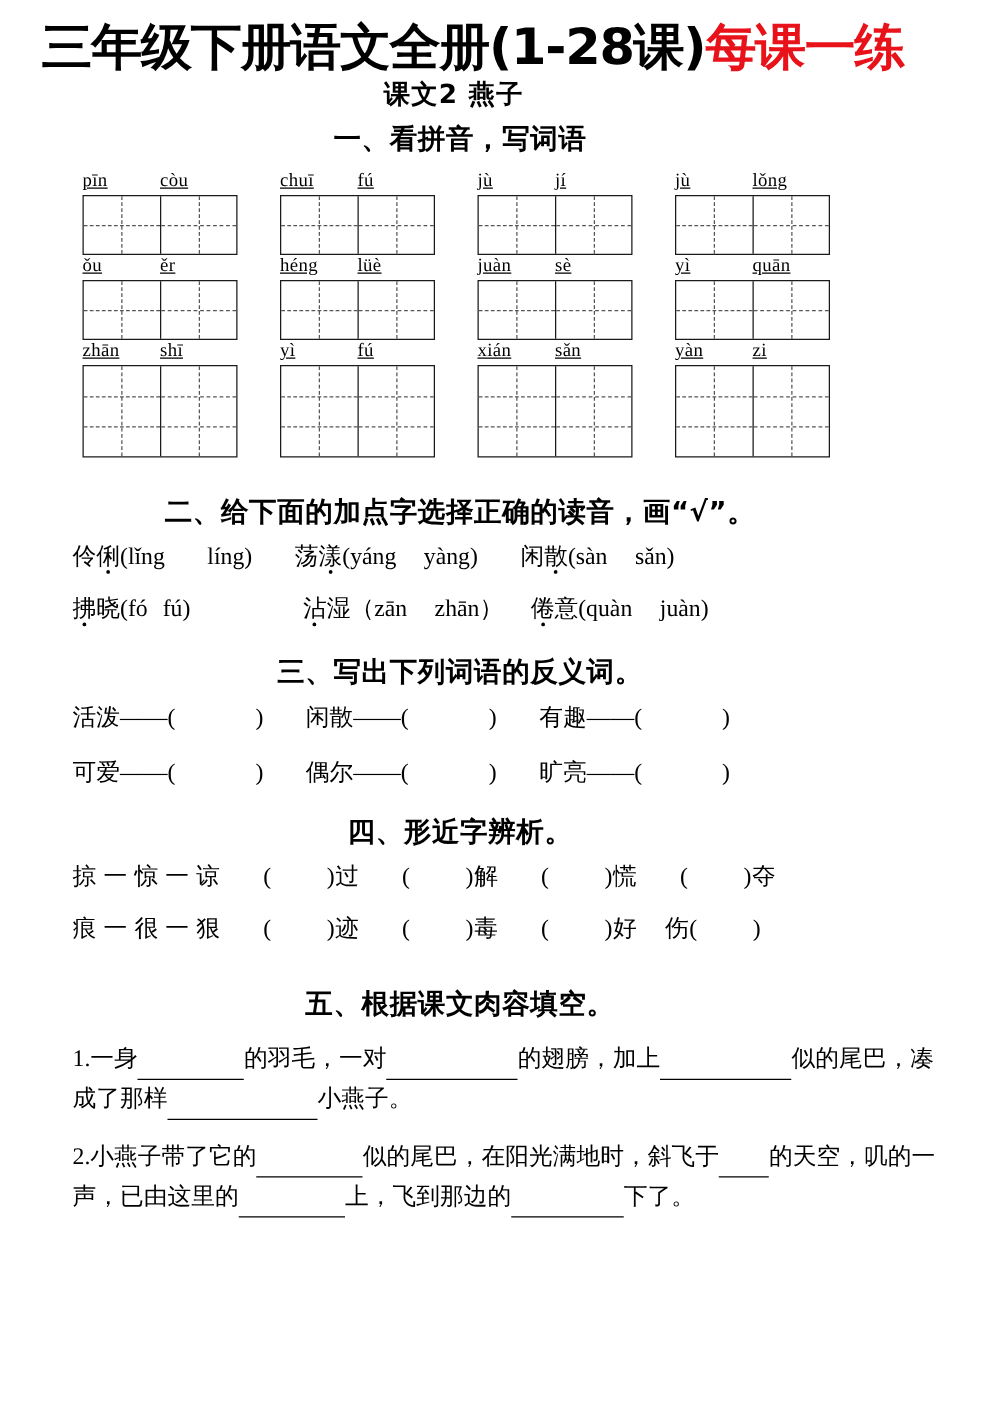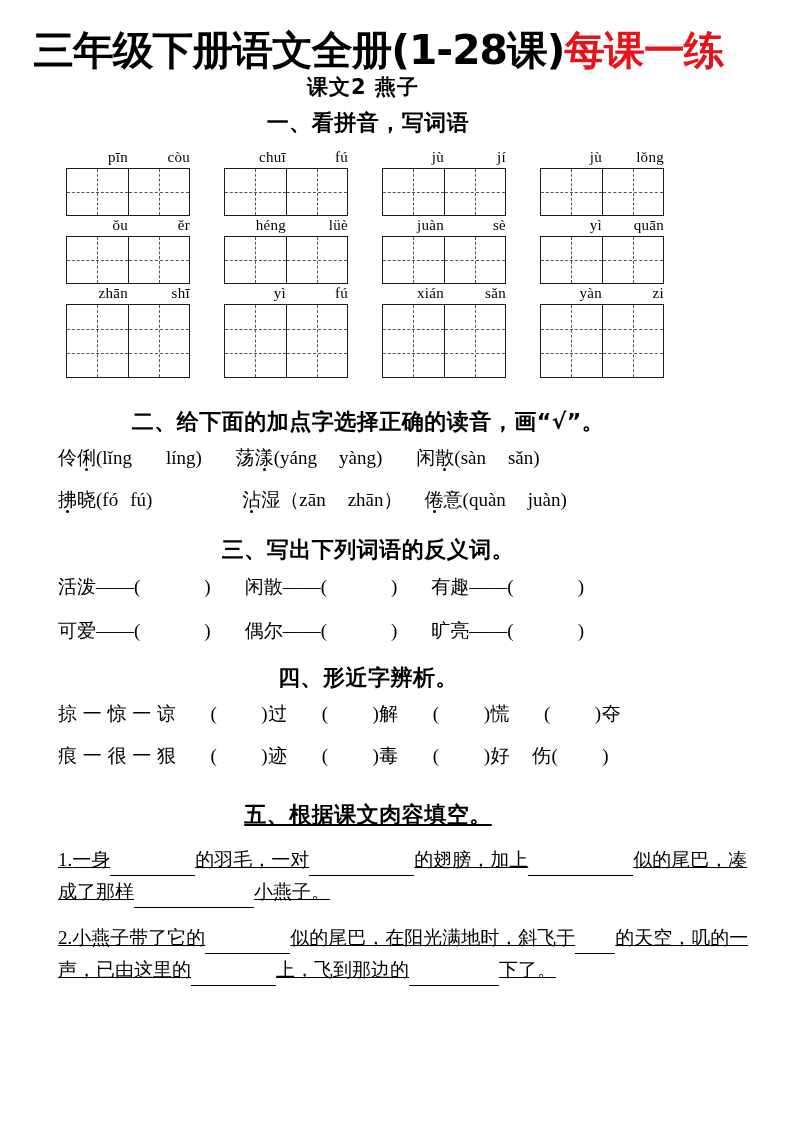--- a/index.html
+++ b/index.html
@@ -13,21 +13,21 @@
     font-family: "Liberation Serif", "DejaVu Serif", serif;
     color: #000000;
     position: relative;
     overflow: hidden;
   }
   .page {
     width: 726px;
     height: 1122px;
     position: relative;
     box-sizing: border-box;
-    padding: 12px 40px;
+    padding: 0 40px;
   }
 
   
   .title-wrap {
     text-align: center;
     padding-top: 18px;
     line-height: 1;
   }
   .title-main {
     font-family: "DejaVu Sans", sans-serif;
@@ -69,23 +69,24 @@
   .grid-group { display: flex; flex-direction: column; }
   .py-line {
     display: flex;
     font-family: "Liberation Serif", serif;
     font-size: 15px;
     line-height: 19px;
     margin-bottom: 1px;
   }
   .py-cell {
     width: 62px;
-    text-align: right;
+    text-align: left;
     white-space: nowrap;
     letter-spacing: 0.3px;
+    text-decoration: underline;
   }
   .tzg {
     display: flex;
     border: 1px solid #1a1a1a;
     width: 124px;
     box-sizing: border-box;
   }
   .tzg .cell {
     width: 62px;
     box-sizing: border-box;
@@ -148,21 +149,21 @@
   .s3 { margin-top: 14px; }
   .s3 .body-line { line-height: 44px; }
   .s3 .blank-par { display: inline-block; width: 64px; }
 
   
   .s4 { margin-top: 8px; }
   .s4 .body-line { line-height: 42px; letter-spacing: 0.5px; }
   .s4 .pblank { display: inline-block; width: 44px; }
 
   
-  .s5 { margin-top: 23px; text-decoration: underline; }
+  .s5 { margin-top: 23px; }
   .s5 .para {
     font-family: "Liberation Serif", "DejaVu Serif", serif;
     font-size: 19px;
     line-height: 32px;
     margin-left: 18px;
     margin-top: 14px;
     width: 700px;
   }
   .ul {
     display: inline-block;

